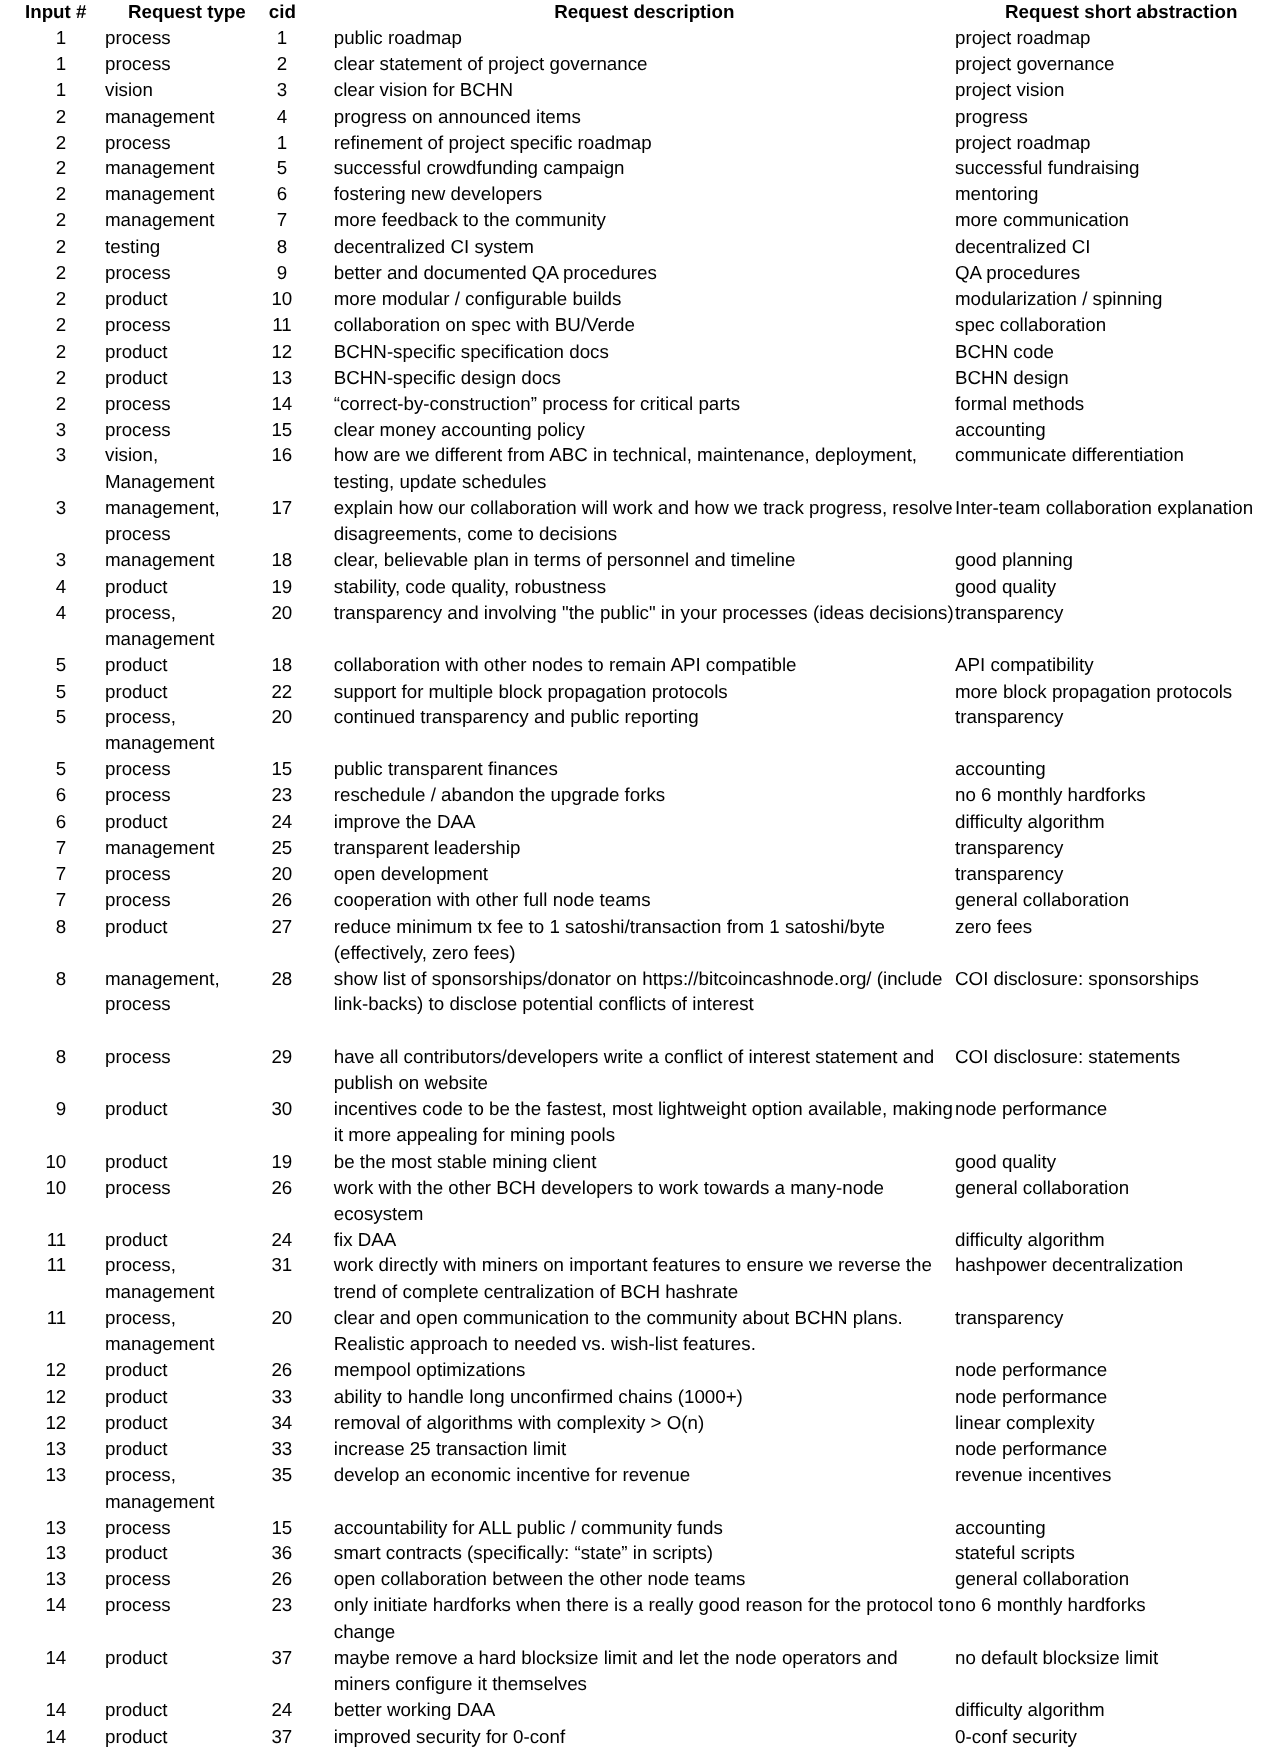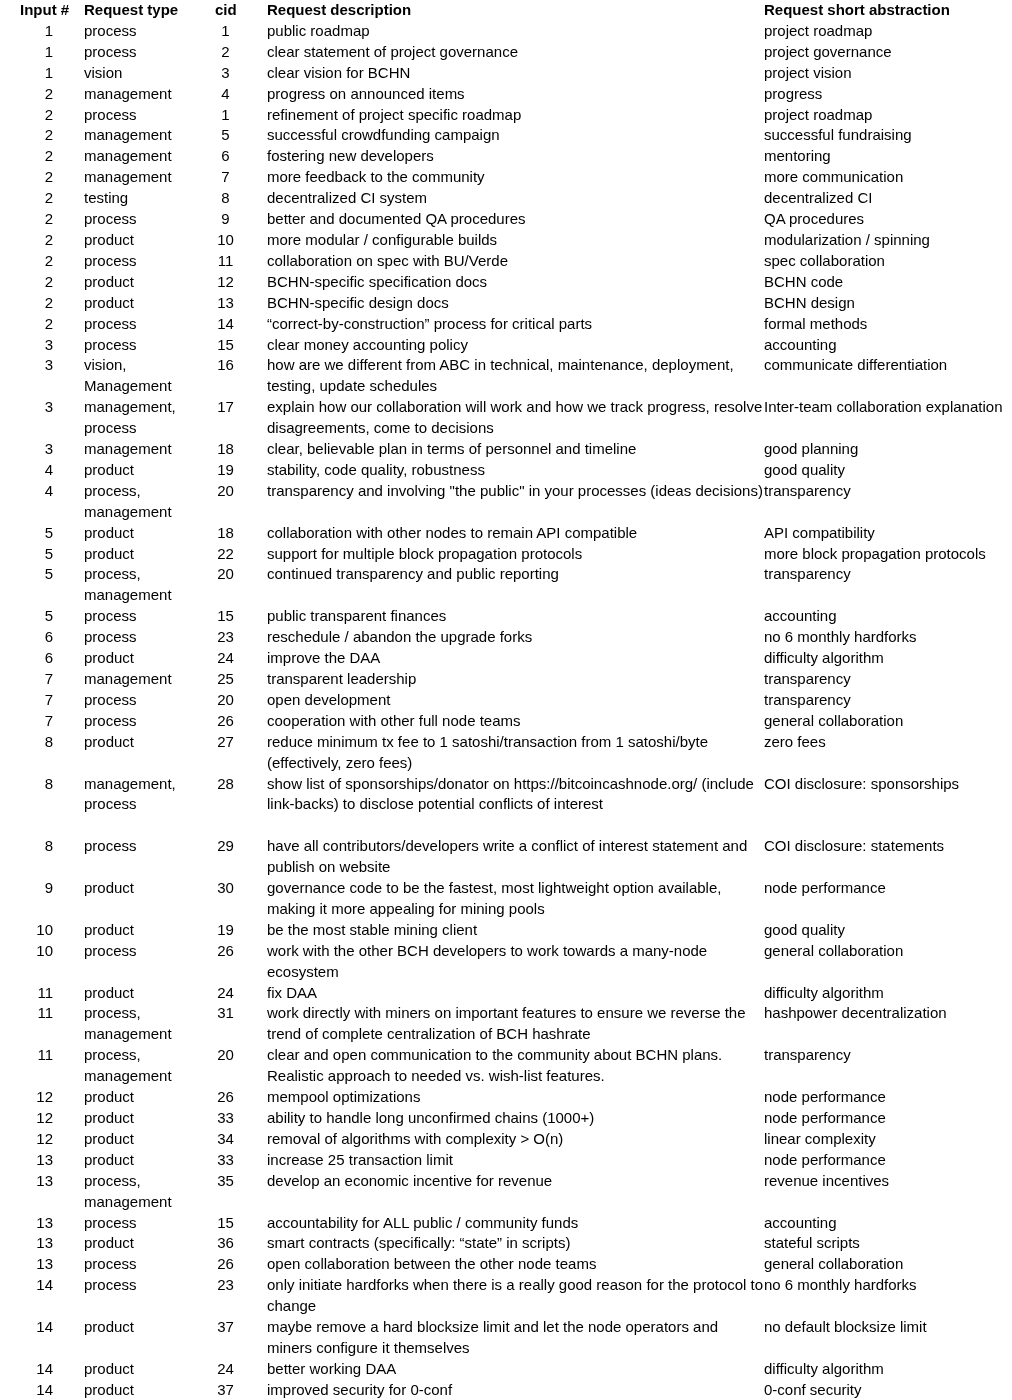--- a/index.html
+++ b/index.html
@@ -19,21 +19,21 @@
     width: 1012px;
     margin-left: 20px;
   }
   .req-table th, .req-table td {
     padding: 0;
     vertical-align: top;
     text-align: left;
     font-weight: normal;
     overflow: visible;
   }
-  .req-table thead th { font-weight: bold; }
+  .req-table thead th { font-weight: bold; text-align: center; }
   
   .req-table th.c1 { text-align: left; white-space: nowrap; }
   .req-table td.c1 { text-align: right; padding-right: 25px; }
   
   .req-table th.c2, .req-table td.c2 { padding-left: 6px; }
   
   .req-table th.c3, .req-table td.c3 { text-align: center; padding-right: 31px; }
   
   .req-table th.c4, .req-table td.c4 { }
   
@@ -291,21 +291,21 @@
           <td class="c1">8</td>
           <td class="c2">process</td>
           <td class="c3">29</td>
           <td class="c4">have all contributors/developers write a conflict of interest statement and publish on website</td>
           <td class="c5">COI disclosure: statements</td>
         </tr>
         <tr>
           <td class="c1">9</td>
           <td class="c2">product</td>
           <td class="c3">30</td>
-          <td class="c4">governance code to be the fastest, most lightweight option available, making it more appealing for mining pools</td>
+          <td class="c4">incentives code to be the fastest, most lightweight option available, making it more appealing for mining pools</td>
           <td class="c5">node performance</td>
         </tr>
         <tr>
           <td class="c1">10</td>
           <td class="c2">product</td>
           <td class="c3">19</td>
           <td class="c4">be the most stable mining client</td>
           <td class="c5">good quality</td>
         </tr>
         <tr>

